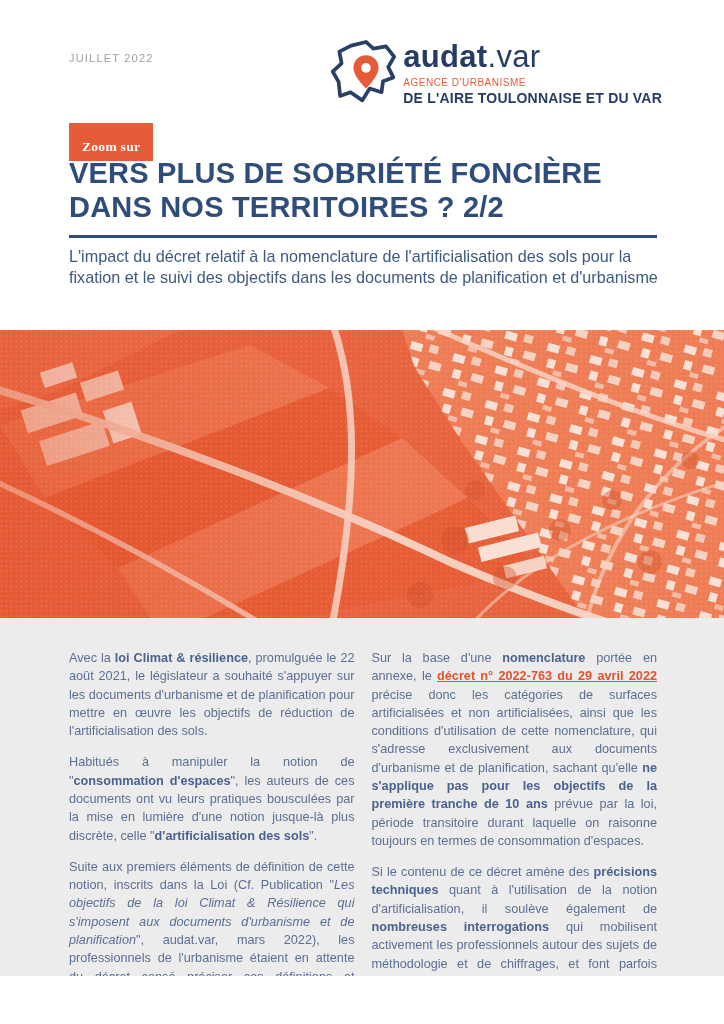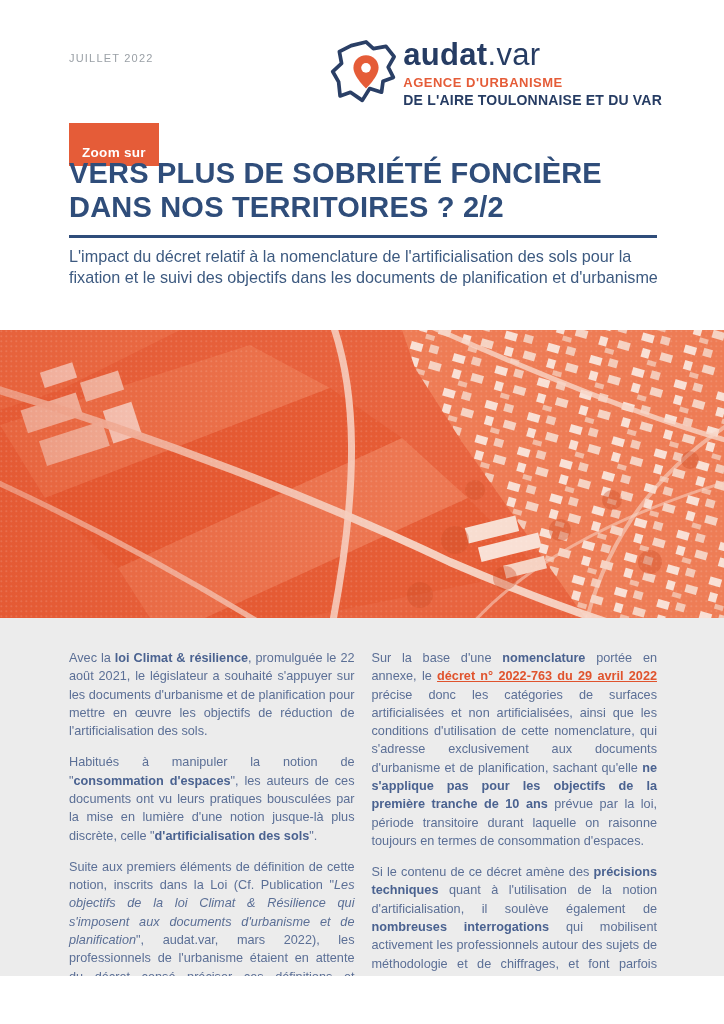--- a/index.html
+++ b/index.html
@@ -8,25 +8,25 @@
   .page { position:relative; width:724px; height:976px; overflow:hidden; background:#0ea5e9; }
 
   
   .header { position:absolute; top:0; left:0; width:724px; height:330px; background:#ffffff; }
   .date { position:absolute; left:69px; top:52px; font-size:11px; letter-spacing:1.2px; color:#9aa0a6; }
   .logo { position:absolute; right:62px; top:38px; display:flex; align-items:center; }
   .logo-map { width:74px; height:70px; flex:0 0 auto; }
   .logo-name { font-size:31px; line-height:1; color:#263c63; letter-spacing:.3px; }
   .logo-name .main { font-weight:700; }
   .logo-name .tld { font-weight:400; }
-  .logo-tag1 { margin-top:5px; font-size:13px; font-weight:700; color:#e55c38; letter-spacing:.5px; }
+  .logo-tag1 { margin-top:5px; font-size:10px; font-weight:400; color:#e55c38; letter-spacing:.5px; }
   .logo-tag2 { margin-top:2px; font-size:14px; font-weight:700; color:#263c63; letter-spacing:.2px; }
 
   .badge { position:absolute; left:69px; top:123px; background:#e55c38; color:#ffffff;
-           font-size:13.5px; font-weight:700; padding:22px 13px 6px; letter-spacing:.3px; }
+           font-size:13.5px; font-weight:700; padding:16px 13px 6px; letter-spacing:.3px;font-family:Liberation Serif, serif; }
 
   .title { position:absolute; left:69px; top:157px; width:610px; font-size:29px; line-height:1.16;
            font-weight:700; color:#2f4d7a; letter-spacing:.2px; }
   .rule  { position:absolute; left:69px; top:235px; width:588px; height:3px; background:#2f4d7a; }
   .subtitle { position:absolute; left:69px; top:246px; width:596px; font-size:16.2px; line-height:1.32;
               color:#3d5a80; }
 
   
   .hero { position:absolute; top:330px; left:0; width:724px; height:288px; overflow:hidden; background:#e8643f; }
   .hero svg { display:block; width:724px; height:288px; }

